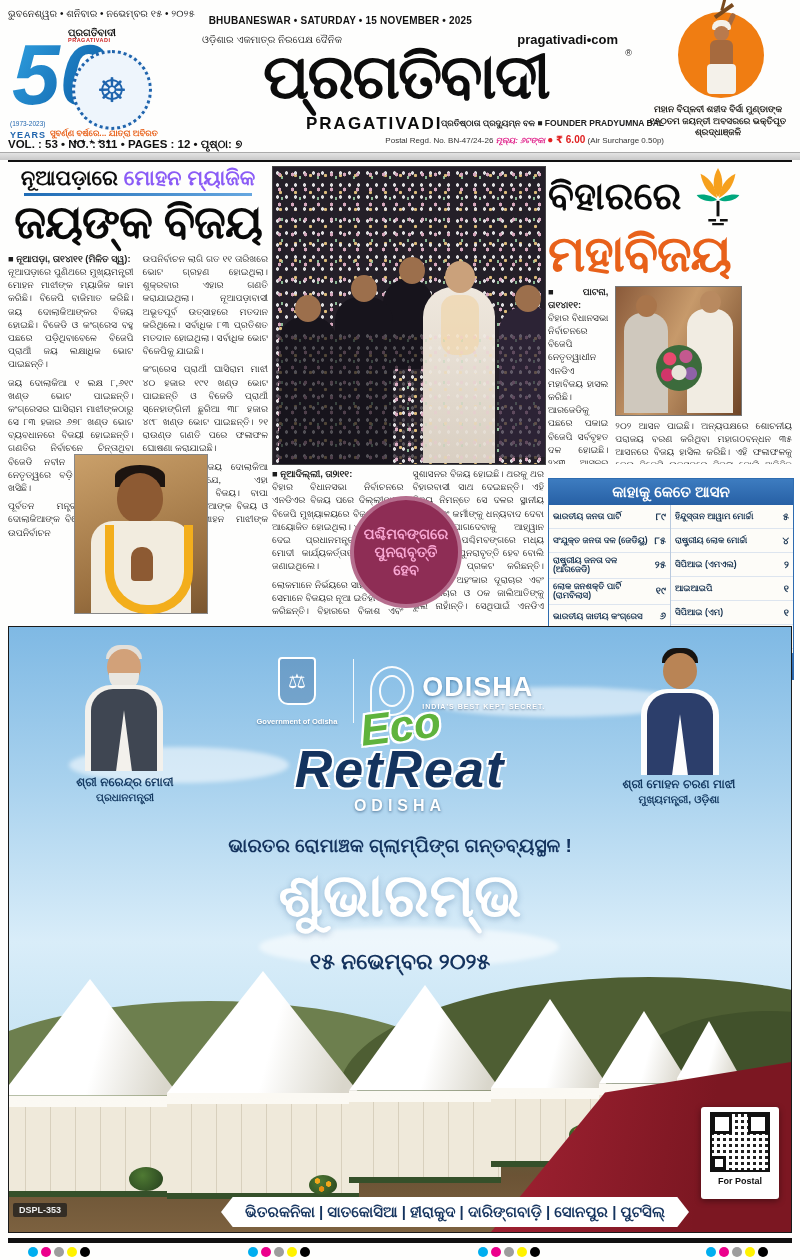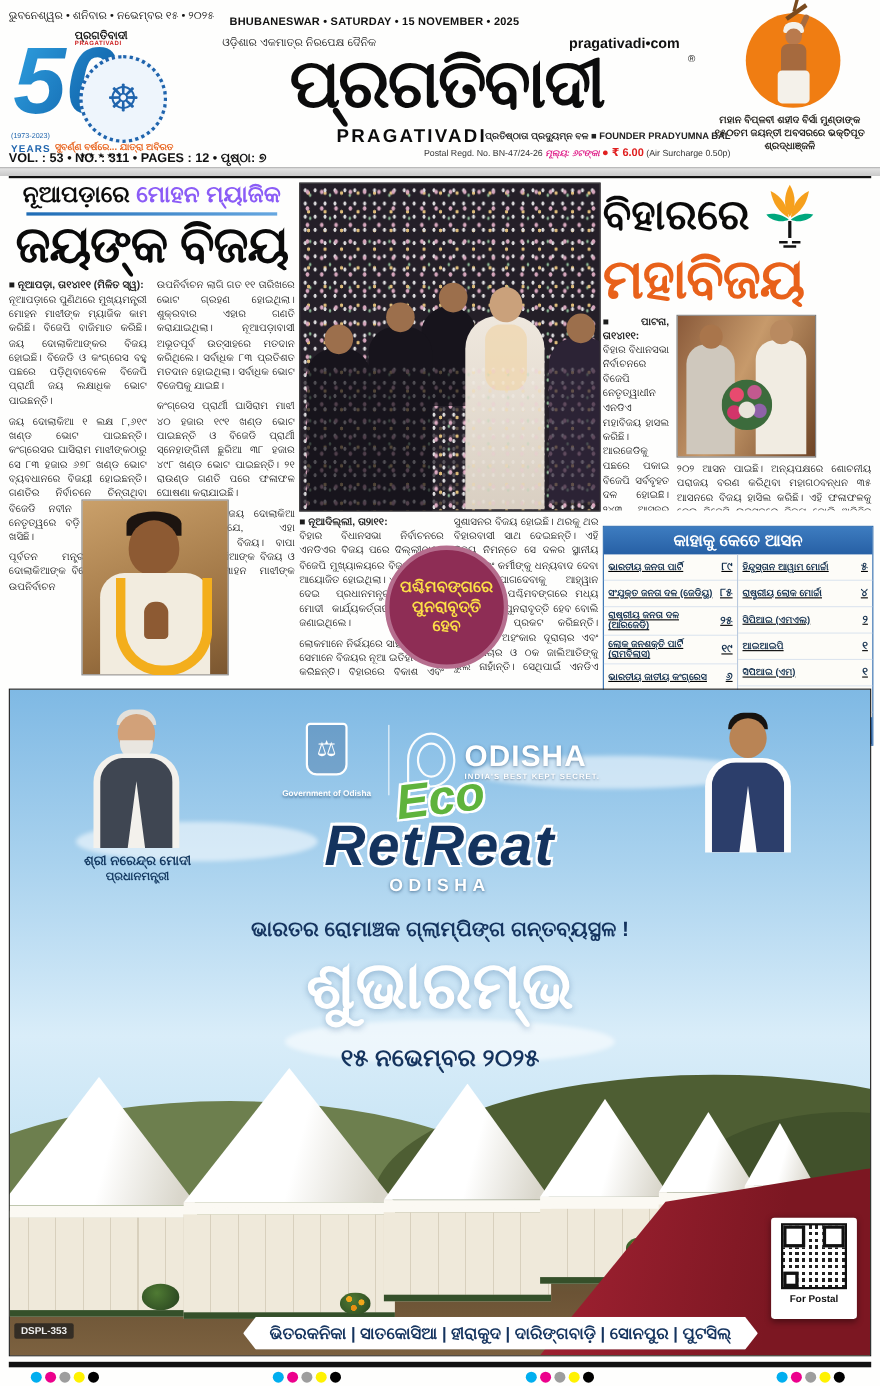--- a/index.html
+++ b/index.html
@@ -67,38 +67,38 @@
   .pm-fig:before{content:"";position:absolute;left:22px;top:-26px;width:30px;height:32px;border-radius:50%;background:#caa17b;}
   .pm-fig:after{content:"";position:absolute;left:18px;top:8px;width:38px;height:60px;border-radius:14px;background:#efd7b0;opacity:.8;}
   .suit{position:absolute;width:58px;height:150px;border-radius:24px 24px 0 0;background:#17141c;}
   .suit:before{content:"";position:absolute;left:16px;top:-22px;width:26px;height:27px;border-radius:50%;background:#9c6f4c;}
   .suit.s1{left:6px;top:150px;}
   .suit.s2{left:62px;top:130px;height:170px;}
   .suit.s3{left:110px;top:112px;height:90px;width:50px;}
   .suit.s4{left:226px;top:140px;background:#2c2335;}
   .story-center{left:272px;top:468px;width:272px;height:154px;overflow:hidden;}
   .story-center .bodytext{column-count:2;column-gap:9px;height:150px;}
-  .badge-circle{position:absolute;left:78px;top:28px;width:112px;height:112px;border-radius:50%;background:#8e2d55;border:4px solid #b56e8e;color:#fde047;display:flex;align-items:center;justify-content:center;text-align:center;font-size:14.5px;font-weight:900;line-height:1.25;padding:6px;box-sizing:border-box;}
+  .badge-circle{position:absolute;left:78px;top:28px;width:112px;height:112px;border-radius:50%;background:#8e2d55;border:4px solid #b56e8e;color:#f9a8d4;display:flex;align-items:center;justify-content:center;text-align:center;font-size:14.5px;font-weight:900;line-height:1.25;padding:6px;box-sizing:border-box;}
   .story-right{left:548px;top:164px;width:244px;height:458px;}
   .head-right1{font-size:38px;font-weight:900;color:#0a0a0a;line-height:1;display:flex;align-items:center;gap:6px;}
   .head-right2{font-size:50px;font-weight:900;color:#e8611a;line-height:1.05;letter-spacing:-1px;}
   .right-body{display:flex;gap:7px;margin-top:5px;height:178px;overflow:hidden;}
   .right-body .colA{width:112px;}
   .right-photo{width:125px;height:128px;background:linear-gradient(115deg,#8a5a3a,#c79a6b 45%,#6e4426);border:1px solid #777;position:relative;flex:none;}
   .fig-chirag{position:absolute;left:8px;top:26px;width:44px;height:100px;border-radius:18px 18px 0 0;background:#cfc8bd;}
   .fig-chirag:before{content:"";position:absolute;left:12px;top:-18px;width:21px;height:22px;border-radius:50%;background:#a9754b;}
   .fig-nitish{position:absolute;right:8px;top:22px;width:46px;height:104px;border-radius:18px 18px 0 0;background:#f1ece2;}
   .fig-nitish:before{content:"";position:absolute;left:13px;top:-18px;width:21px;height:22px;border-radius:50%;background:#b98a60;}
   .bouquet{position:absolute;left:40px;top:58px;width:46px;height:46px;background:radial-gradient(circle at 30% 30%,#e84a6f 6px,transparent 7px),radial-gradient(circle at 65% 25%,#c3598f 6px,transparent 7px),radial-gradient(circle at 50% 60%,#e8e4da 7px,transparent 8px),radial-gradient(circle at 25% 65%,#d2356a 6px,transparent 7px),radial-gradient(circle at 75% 62%,#8f62a8 6px,transparent 7px),#3c6b3c;border-radius:50%;}
   .right-cap{font-size:9.3px;line-height:1.4;text-align:justify;color:#1c1c1c;margin-top:4px;}
   
   .seat-table{position:absolute;left:0px;top:314px;width:244px;border:1px solid #2e6cb0;background:#fdfcf8;}
   .seat-head{background:linear-gradient(#3d7cc0,#2760a5);color:#fff;text-align:center;font-size:15px;font-weight:900;padding:4px 0;}
   .seat-cols{display:flex;}
-  .seat-col{width:50%;box-sizing:border-box;text-decoration:underline;}
+  .seat-col{width:50%;box-sizing:border-box;}
   .seat-col.first{border-right:1px solid #b9c9dd;}
   .seat-row{display:flex;justify-content:space-between;align-items:center;padding:3px 4px;border-bottom:1px solid #dde5ef;min-height:17px;}
   .seat-row .lbl{font-size:8.6px;font-weight:bold;color:#15314f;line-height:1.1;}
   .seat-row .val{font-size:10px;font-weight:900;color:#15314f;padding-left:3px;}
   .seat-total{background:linear-gradient(#3d7cc0,#2760a5);color:#fff;text-align:center;font-size:15px;font-weight:900;padding:4px 0;}
   
   .lotus{width:62px;height:64px;flex:none;}
   
   .ad{left:8px;top:626px;width:784px;height:607px;border:1px solid #1a1a1a;box-sizing:border-box;background:linear-gradient(180deg,#7fb9e4 0%,#a9d2ee 26%,#d9edf9 52%,#bfe0f2 78%,#cfe6f3 100%);overflow:hidden;}
   .cloud{position:absolute;background:rgba(255,255,255,.55);border-radius:50%;filter:blur(2px);}
@@ -382,20 +382,23 @@
         </div>
       </div>
     </div>
 
     <div class="cm-photo">
       <div class="fig-hair"></div>
         <div class="fig-head"></div>
       <div class="fig-kurta"></div>
         <div class="fig-vest"></div>
     </div>
+    <div class="photo-cap" style="right:24px;top:150px;width:176px;">
+      <span>ଶ୍ରୀ ମୋହନ ଚରଣ ମାଝୀ</span><small>ମୁଖ୍ୟମନ୍ତ୍ରୀ, ଓଡ଼ିଶା</small>
+    </div>
 
     <div class="eco-block">
       <span class="eco-word">Eco</span>
       <span class="retreat-word">RetReat</span>
       <span class="odisha-word">ODISHA</span>
     </div>
 
     <div class="ad-tagline">ଭାରତର ରୋମାଞ୍ଚକ ଗ୍ଲାମ୍ପିଙ୍ଗ ଗନ୍ତବ୍ୟସ୍ଥଳ !</div>
     <div class="ad-title">ଶୁଭାରମ୍ଭ</div>
     <div class="ad-date">୧୫ ନଭେମ୍ବର ୨୦୨୫</div>

